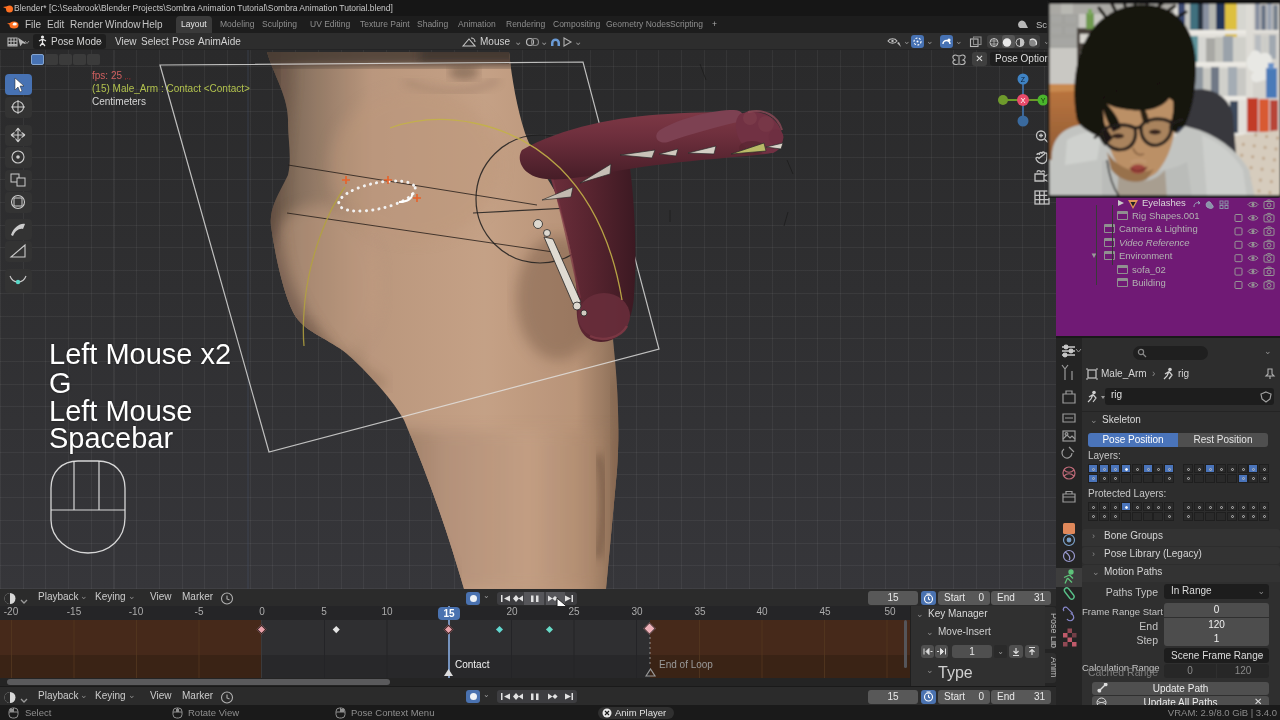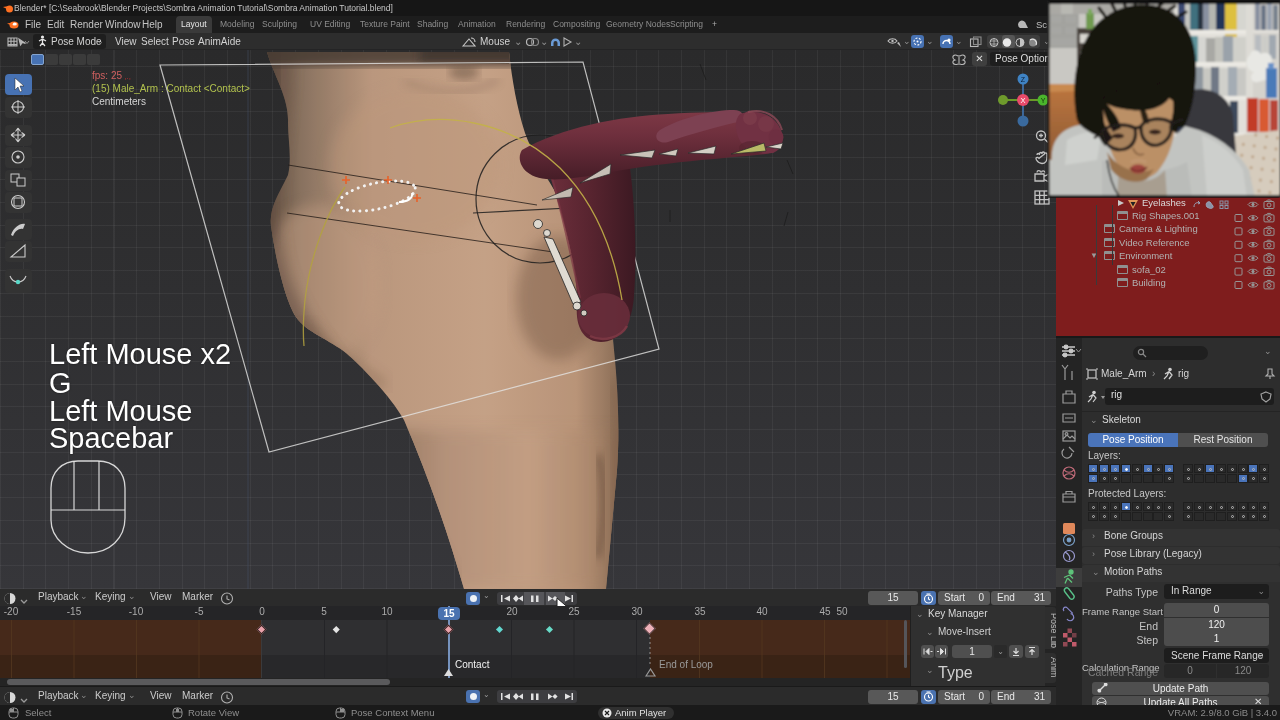--- a/index.html
+++ b/index.html
@@ -16,21 +16,21 @@
 #toolheader { left:0; top:33px; width:1280px; height:17px; background:#2d2d2d; border-bottom:1px solid #242425; color:#d2d2d2; font-size:10px; line-height:17px; }
 
 #viewport { left:0; top:50px; width:1056px; height:539px; background:
   repeating-linear-gradient(90deg, rgba(255,255,255,0.05) 0 1px, transparent 1px 22.7px),
   repeating-linear-gradient(0deg, rgba(255,255,255,0.05) 0 1px, transparent 1px 22.7px),
   linear-gradient(180deg,#2a2a2b 0%, #2f2f31 45%, #36363a 100%);
   overflow:hidden;
 }
 .ovtext { position:absolute; color:#fff; font-size:29px; line-height:28px; text-shadow:0 0 2px rgba(0,0,0,0.6); }
 
-#outliner { left:1056px; top:197px; width:224px; height:141px; background:#7f1d1d; color:#b2b2b2; font-size:9.5px; }
+#outliner { left:1056px; top:197px; width:224px; height:141px; background:#701a75; color:#b2b2b2; font-size:9.5px; }
 #props { left:1056px; top:338px; width:224px; height:367px; background:#2d2d2d; color:#cccccc; font-size:11px; overflow:hidden; }
 #proptabs { left:1056px; top:338px; width:26px; height:367px; background:#242424; }
 
 #tl1 { left:0; top:589px; width:1056px; height:97px; background:#2b2b2b; overflow:hidden; }
 #tl2 { left:0; top:686px; width:1056px; height:19px; background:#2b2b2b; border-top:1px solid #1a1a1a; overflow:hidden; }
 #statusbar { left:0; top:705px; width:1280px; height:15px; background:#1a1a1a; color:#8f8f8f; font-size:9.5px; line-height:15px; }
 .diamond { position:absolute; transform:rotate(45deg); }
 .fieldgray { position:absolute; background:#585858; border-radius:3px; color:#e8e8e8; font-size:10px; text-align:center; }
 .btngray { position:absolute; background:#4f4f4f; border-radius:3px; color:#e8e8e8; font-size:10px; text-align:center; }
 .boxico { display:inline-block; width:11px; height:9px; border:1px solid #909090; border-top:3px solid #909090; border-radius:1px; }
@@ -383,21 +383,21 @@
           <rect x="33" y="6.5" width="3" height="3"></rect>
         </g>
       </svg>
     <div class="rowico" style="top:2px;"></div>
 
     <div class="abs" style="left:61px;top:14px;"><span class="boxico"></span></div>
       <div class="abs" style="left:76px;top:13px;">Rig Shapes.001</div>
     <div class="abs" style="left:48px;top:27px;"><span class="boxico"></span></div>
       <div class="abs" style="left:63px;top:26px;">Camera &amp; Lighting</div>
     <div class="abs" style="left:48px;top:41px;"><span class="boxico"></span></div>
-      <div class="abs" style="left:63px;top:40px;">Video Reference</div>
+      <div class="abs" style="left:63px;top:40px;font-style:italic;">Video Reference</div>
     <div class="abs" style="left:34px;top:54px;color:#9a9a9a;font-size:8px;">▼</div>
     <div class="abs" style="left:48px;top:54px;"><span class="boxico"></span></div>
       <div class="abs" style="left:63px;top:53px;">Environment</div>
     <div class="abs" style="left:61px;top:68px;"><span class="boxico"></span></div>
       <div class="abs" style="left:76px;top:67px;">sofa_02</div>
     <div class="abs" style="left:61px;top:81px;"><span class="boxico"></span></div>
       <div class="abs" style="left:76px;top:80px;">Building</div>
     <div class="abs" style="left:40px;top:8px;width:1px;height:80px;background:#3a3a3a;"></div>
     <div class="abs" style="left:56px;top:8px;width:1px;height:60px;background:#353535;"></div>
     <div class="abs" style="left:0px;top:139px;width:224px;height:2px;background:#191919;"></div>
@@ -794,21 +794,21 @@
       <span class="tlnum" style="left:199px;top:17px;">-5</span>
       <span class="tlnum" style="left:262px;top:17px;">0</span>
       <span class="tlnum" style="left:324px;top:17px;">5</span>
       <span class="tlnum" style="left:387px;top:17px;">10</span>
       <span class="tlnum" style="left:512px;top:17px;">20</span>
       <span class="tlnum" style="left:574px;top:17px;">25</span>
       <span class="tlnum" style="left:637px;top:17px;">30</span>
       <span class="tlnum" style="left:700px;top:17px;">35</span>
       <span class="tlnum" style="left:762px;top:17px;">40</span>
       <span class="tlnum" style="left:825px;top:17px;">45</span>
-      <span class="tlnum" style="left:842px;top:17px;">50</span>
+      <span class="tlnum" style="left:890px;top:17px;">50</span>
 
     <div class="abs" style="left:0;top:31px;width:910px;height:35px;background:#2f2f31;"></div>
     <div class="abs" style="left:0;top:66px;width:910px;height:23px;background:#28282a;"></div>
 
     <div class="abs" style="left:0;top:31px;width:261px;height:35px;background:#46291a;"></div>
     <div class="abs" style="left:0;top:66px;width:261px;height:23px;background:#3a2315;"></div>
     <div class="abs" style="left:650px;top:31px;width:260px;height:35px;background:#46291a;"></div>
     <div class="abs" style="left:650px;top:66px;width:260px;height:23px;background:#3a2315;"></div>
 
     <svg class="abs" style="left:0;top:31px;" width="910" height="58" viewBox="0 0 910 58">

